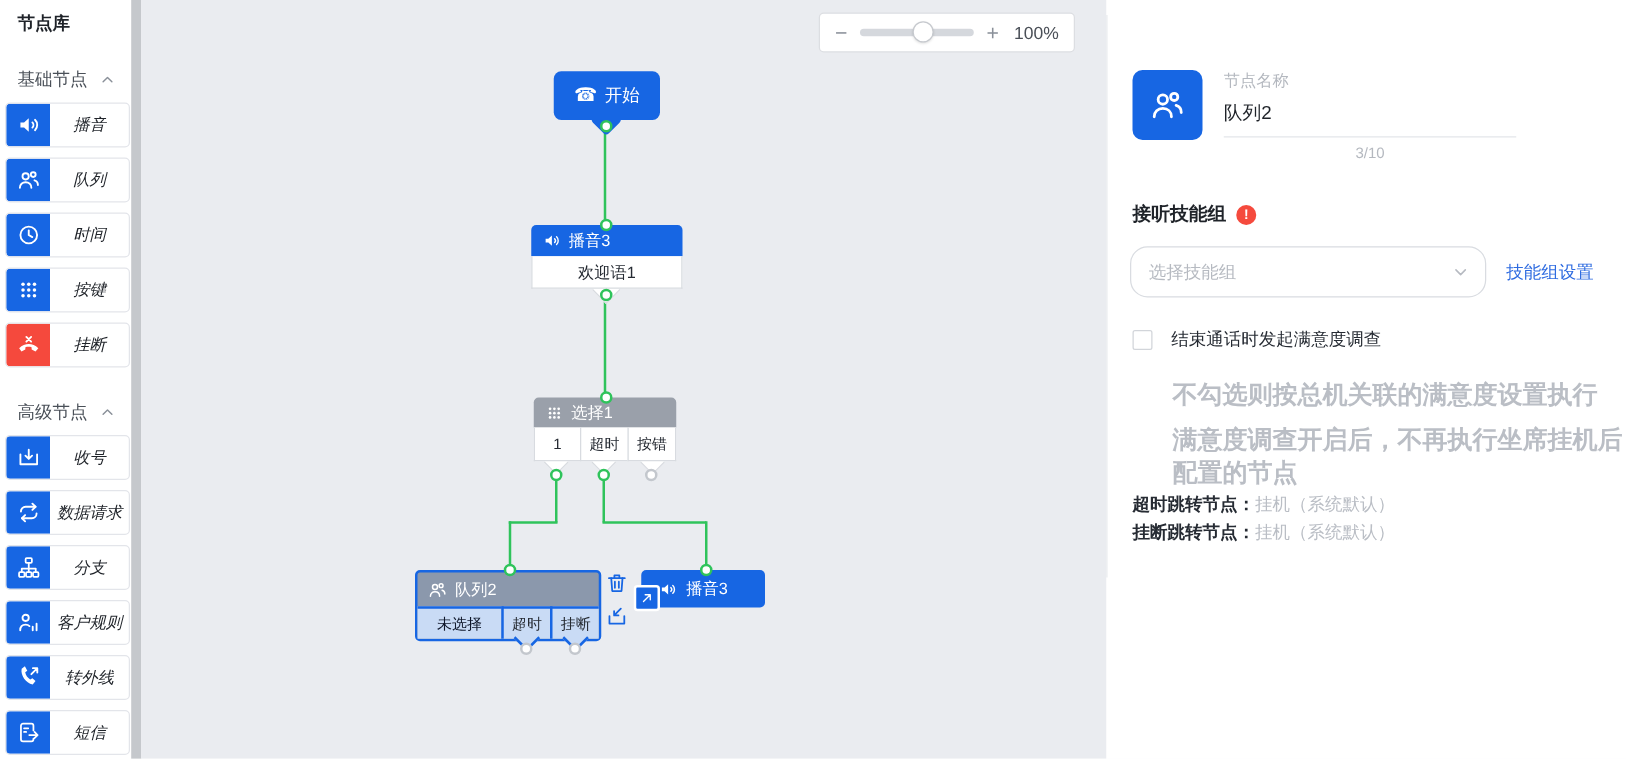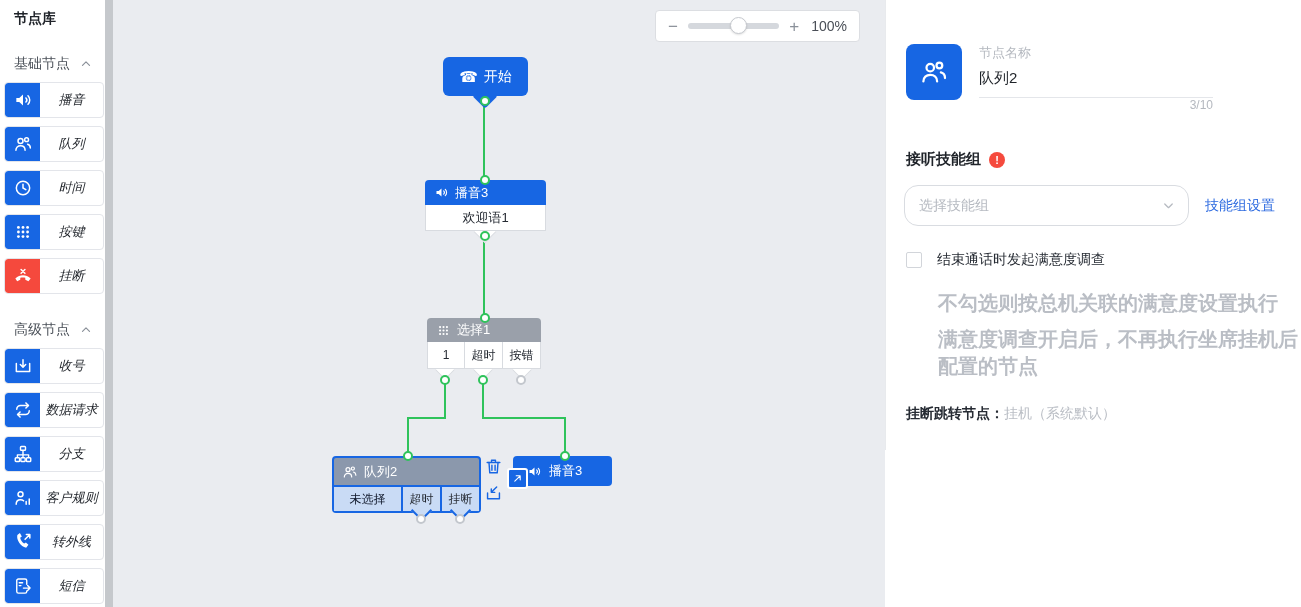--- a/index.html
+++ b/index.html
@@ -62,28 +62,28 @@
 
   .node-actions { position:absolute; left:371px; top:457px; display:flex; flex-direction:column; gap:7px; z-index:4; }
   .node-actions svg { width:19px; height:19px; color:#1766e3; cursor:pointer; }
 
   .jump-node { position:absolute; left:400px; top:456px; width:99px; height:30px; background:#1766e3; border-radius:4px; display:flex; align-items:center; gap:7px; padding-left:14px; color:#fff; font-size:13px; cursor:move; z-index:3; }
   .jump-node svg { width:15px; height:15px; }
   .jump-badge { position:absolute; left:-6px; top:12px; width:21px; height:21px; background:#1766e3; border:2px solid #fff; border-radius:3px; display:flex; align-items:center; justify-content:center; color:#fff; }
   .jump-badge svg { width:13px; height:13px; }
 
   
-  .rpanel { position:absolute; left:885px; top:0; width:416px; height:450px; background:#fff; border-left:1px solid #e8eaed; }
+  .rpanel { position:absolute; left:885px; top:12px; width:416px; height:450px; background:#fff; border-left:1px solid #e8eaed; }
   .p-header { position:absolute; left:20px; top:44px; display:flex; }
   .p-node-icon { width:56px; height:56px; background:#1766e3; border-radius:8px; display:flex; align-items:center; justify-content:center; color:#fff; flex:none; }
   .p-node-icon svg { width:30px; height:30px; }
   .p-name-col { margin-left:17px; width:234px; }
   .p-name-label { font-size:13px; color:#b4b8bf; }
   .p-name-input { display:block; width:234px; border:none; outline:none; font-size:15px; color:#1f2329; margin-top:8px; padding:0 0 10px 0; border-bottom:1px solid #e4e6ea; font-family:inherit; background:transparent; }
-  .p-name-counter { text-align:right; font-size:12px; color:#b4b8bf; }
+  .p-name-counter { text-align:center; font-size:12px; color:#b4b8bf; margin-top:5px; }
 
   .p-skill-title { position:absolute; left:20px; top:150px; display:flex; align-items:center; font-size:15px; font-weight:700; color:#1f2329; }
   .p-alert { width:16px; height:16px; border-radius:50%; background:#f54a3d; color:#fff; font-size:11px; font-weight:700; display:flex; align-items:center; justify-content:center; margin-left:8px; }
   .p-skill-row { position:absolute; left:18px; top:185px; display:flex; align-items:center; }
   .p-select { width:285px; height:41px; border:1px solid #d9dce1; border-radius:14px; display:flex; align-items:center; justify-content:space-between; padding:0 12px 0 14px; cursor:pointer; background:#fff; }
   .p-select-value { font-size:14px; color:#b6bac1; }
   .p-select svg { width:15px; height:15px; color:#b6bac1; }
   .p-skill-link { margin-left:16px; font-size:14px; color:#2e6be0; cursor:pointer; }
 
   .p-check-row { position:absolute; left:20px; top:251px; display:flex; align-items:center; }
@@ -434,18 +434,21 @@
       <span class="p-skill-link">技能组设置</span>
     </div>
 
     <div class="p-check-row">
       <span class="p-checkbox"></span>
       <span class="p-check-label">结束通话时发起满意度调查</span>
     </div>
     <div class="p-hint" style="top:290px">不勾选则按总机关联的满意度设置执行</div>
     <div class="p-hint" style="top:326px">满意度调查开启后，不再执行坐席挂机后配置的节点</div>
 
+    <div class="p-jump" style="top:380px">
+      <b>超时跳转节点：</b><span>挂机（系统默认）</span>
+    </div>
     <div class="p-jump" style="top:402px">
       <b>挂断跳转节点：</b><span>挂机（系统默认）</span>
     </div>
   </div>
 
 </div>
 
 </body></html>

